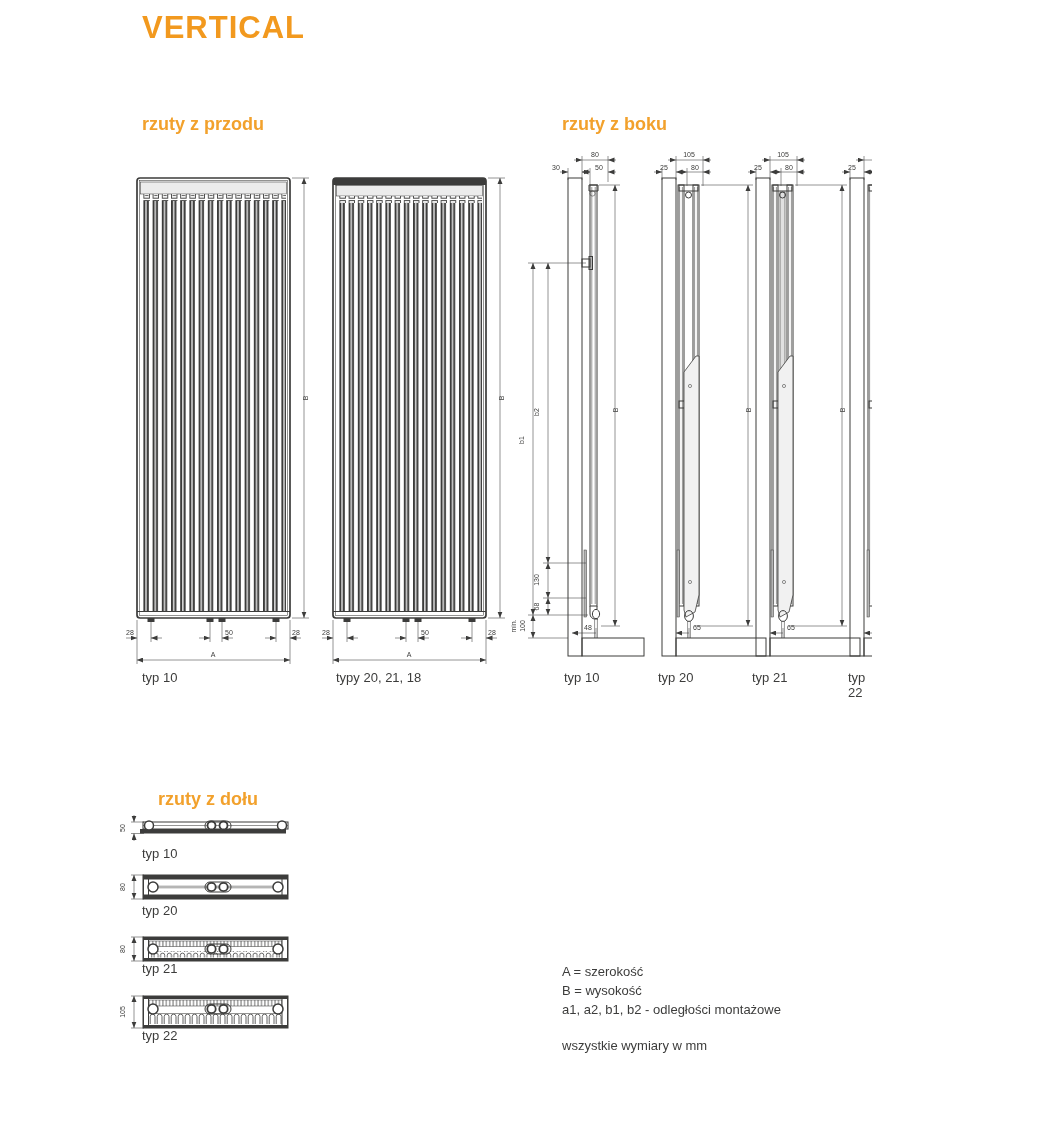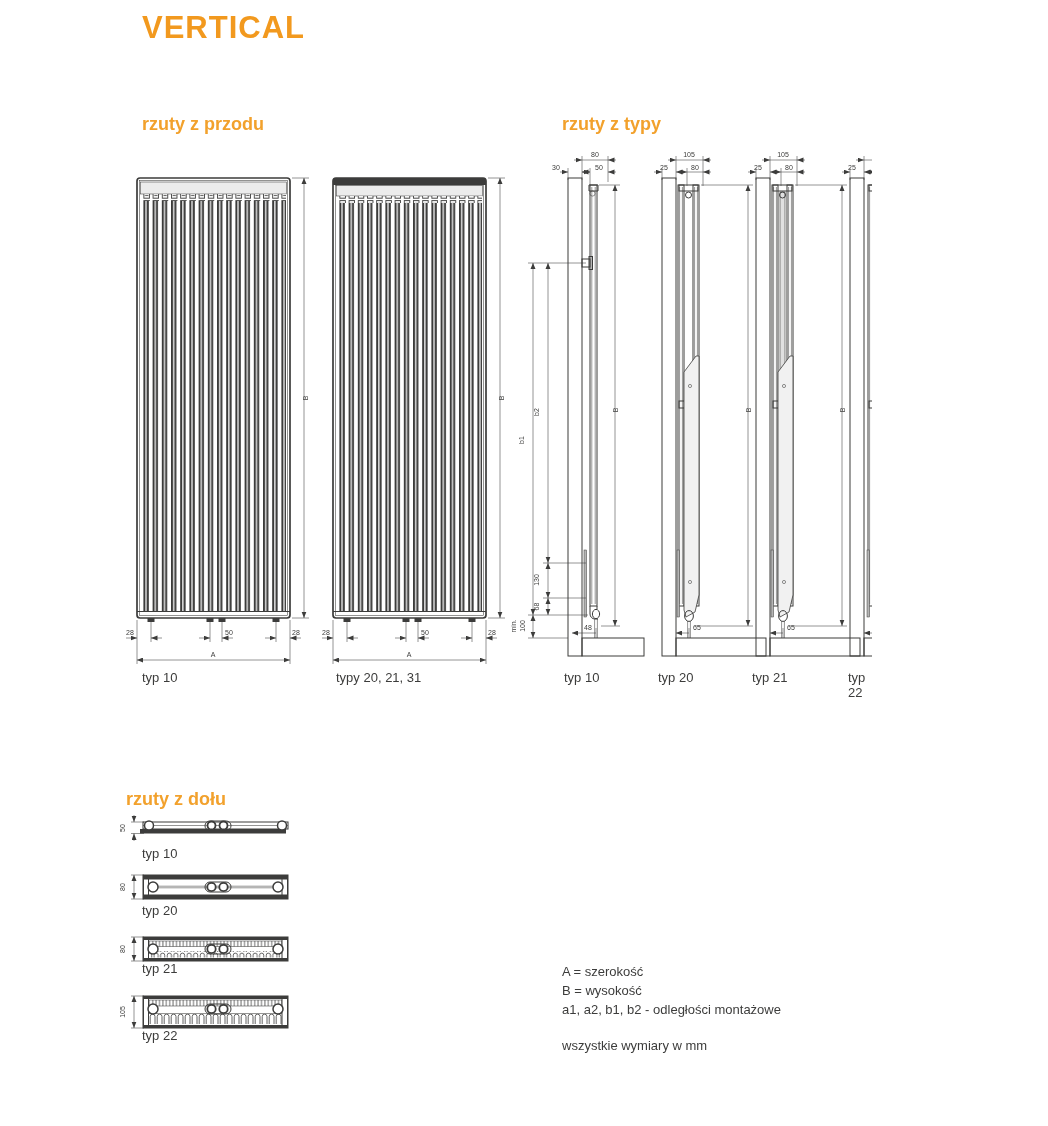--- a/index.html
+++ b/index.html
@@ -53,22 +53,22 @@
         <path d="M1.2,7 V3.2 A2.1,2.1 0 0 1 5.4,3.2 V7" fill="none" stroke="#3c3c3b" stroke-width="0.8"></path>
       </pattern>
       <pattern id="bvloops2" width="7" height="11" patternUnits="userSpaceOnUse">
         <path d="M1.2,11 V3.6 A2.4,2.4 0 0 1 6,3.6 V11" fill="none" stroke="#3c3c3b" stroke-width="0.8"></path>
       </pattern>
     </defs>
   </svg>
 
   <div id="title" class="abs">VERTICAL</div>
   <div class="abs sec-head" style="left:142px;top:102px">rzuty z przodu</div>
-  <div class="abs sec-head" style="left:562px;top:102px">rzuty z typy</div>
-  <div class="abs sec-head" style="left:126px;top:777px">rzuty z dołu</div>
+  <div class="abs sec-head" style="left:562px;top:102px">rzuty z boku</div>
+  <div class="abs sec-head" style="left:158px;top:777px">rzuty z dołu</div>
 
   <svg class="abs" style="left:125px;top:168px" width="200" height="500">
     <rect x="12" y="10" width="153" height="440" rx="3" fill="#fff" class="ln2"></rect>
     <rect x="14.5" y="12.5" width="148" height="435" class="thin"></rect>
     <rect x="15.5" y="14" width="146" height="12" class="grayfill thin" stroke="#9a9a9a"></rect>
     <rect x="16" y="26" width="145" height="7" fill="url(#caps)"></rect>
     <rect x="16" y="33" width="145" height="410" fill="url(#fins)"></rect>
     <line x1="12" y1="443.5" x2="165" y2="443.5" class="ln"></line>
 
     <rect x="22.5" y="450" width="7" height="4" class="dark"></rect>
@@ -336,21 +336,21 @@
     <line x1="59" y1="45" x2="109" y2="45" class="dim"></line>
     <line x1="52" y1="486" x2="109" y2="486" class="dim"></line>
     <line x1="104" y1="45" x2="104" y2="486" class="dim" marker-start="url(#ahr)" marker-end="url(#ah)"></line>
     <text class="dimtxt" transform="translate(107,270) rotate(-90)" text-anchor="middle">B</text>
     <line x1="28" y1="493" x2="44" y2="493" class="dim" marker-start="url(#ahr)"></line>
     <line x1="44" y1="488" x2="44" y2="498" class="dim"></line>
     <text class="dimtxt" x="52" y="490" text-anchor="middle">65</text>
   </svg>
 
   <div class="abs typ-label" style="left:142px;top:670px">typ 10</div>
-  <div class="abs typ-label" style="left:336px;top:670px">typy 20, 21, 31</div>
+  <div class="abs typ-label" style="left:336px;top:670px">typy 20, 21, 18</div>
   <div class="abs typ-label" style="left:564px;top:670px">typ 10</div>
   <div class="abs typ-label" style="left:658px;top:670px">typ 20</div>
   <div class="abs typ-label" style="left:752px;top:670px">typ 21</div>
   <div class="abs typ-label" style="left:848px;top:670px">typ 22</div>
 
   <svg class="abs" style="left:100px;top:814px" width="210" height="30">
     <rect x="40" y="15" width="146" height="4.5" class="dark"></rect>
     <rect x="43" y="8" width="145" height="7" fill="#fff" class="ln"></rect>
     <line x1="43" y1="11.5" x2="188" y2="11.5" class="thin"></line>
     <circle cx="49" cy="11.5" r="4.5" fill="#fff" stroke="#3c3c3b" stroke-width="1.5"></circle>

